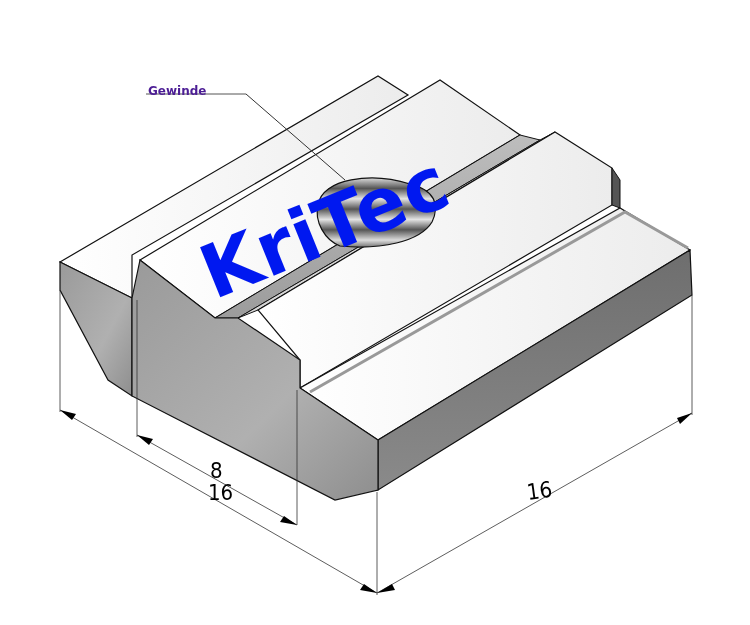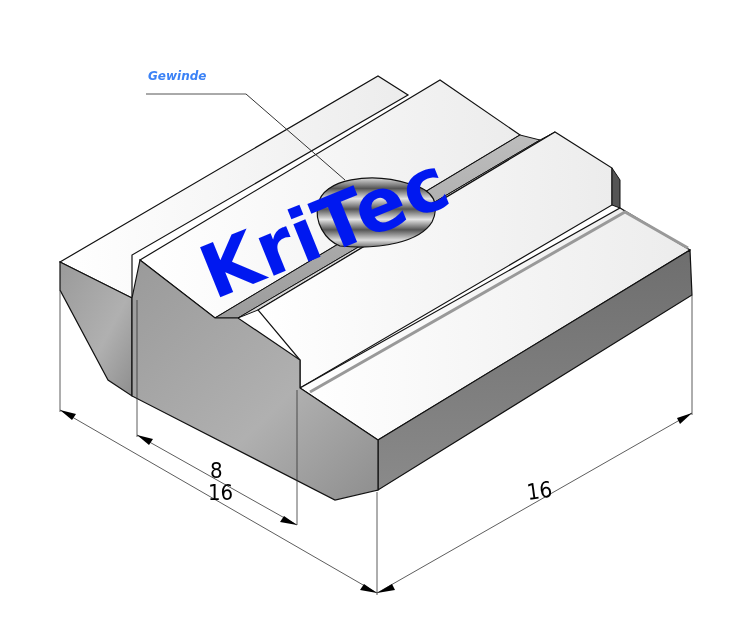--- a/index.html
+++ b/index.html
@@ -1,18 +1,18 @@
 <!DOCTYPE html>
 <html><head>
 <meta charset="utf-8">
 <style>
   html, body { margin: 0; padding: 0; background: #ffffff; }
   body { width: 750px; height: 625px; position: relative; overflow: hidden; font-family: "Liberation Sans", sans-serif; }
   #drawing { position: absolute; left: 0; top: 0; width: 750px; height: 625px; }
-  .callout-label { position: absolute; left: 148px; top: 69px; font-family: "DejaVu Sans", sans-serif; font-weight: bold; font-size: 12px; color: #3b82f6; font-style: italic; }
+  .callout-label { position: absolute; left: 148px; top: 84px; font-family: "DejaVu Sans", sans-serif; font-weight: bold; font-size: 12px; color: #4c1d95; }
   .watermark { position: absolute; left: 218px; top: 236px; font-family: "DejaVu Sans", sans-serif; font-weight: bold; font-size: 74px; color: #0018f0; transform: rotate(-22deg); transform-origin: 0 100%; letter-spacing: 1px; white-space: nowrap; line-height: 1; }
   .dim-text { font-family: "DejaVu Sans Condensed", "DejaVu Sans", sans-serif; font-size: 22px; fill: #000; }
 </style>
 </head>
 <body>
 
 <svg id="drawing" viewBox="0 0 750 625" xmlns="http://www.w3.org/2000/svg">
   <defs>
     <linearGradient id="gFront" x1="0" y1="0" x2="1" y2="1">
       <stop offset="0" stop-color="#9a9a9a"></stop>

